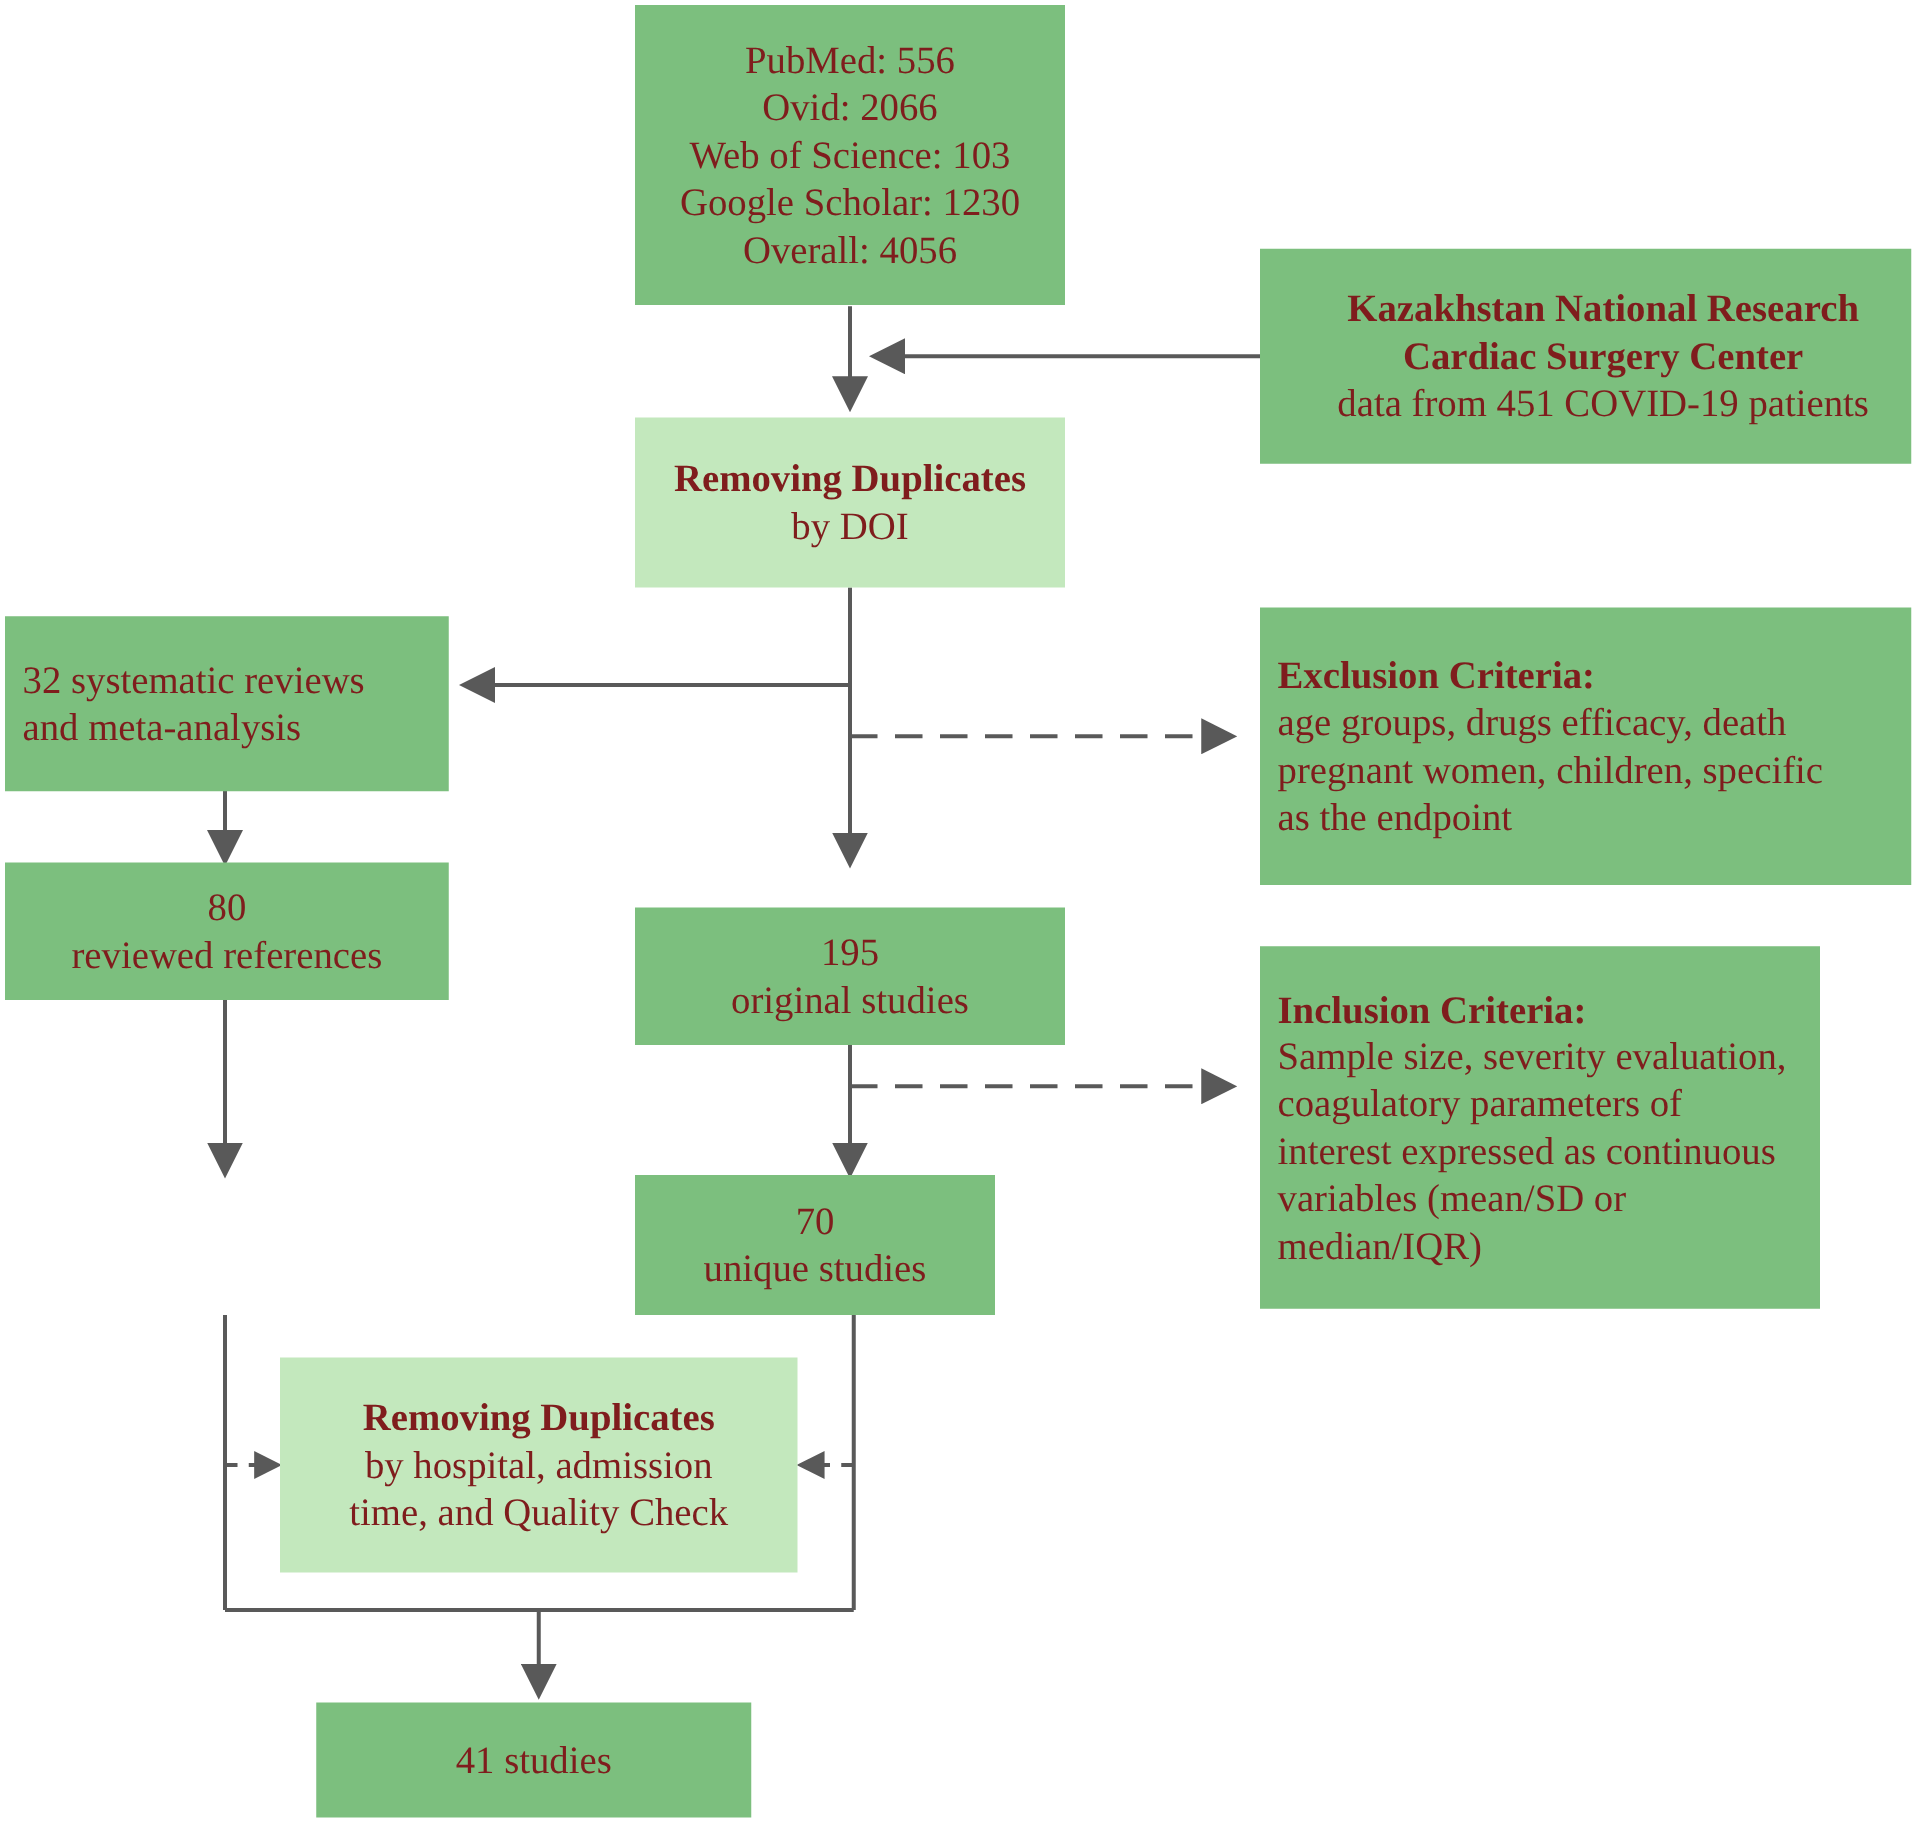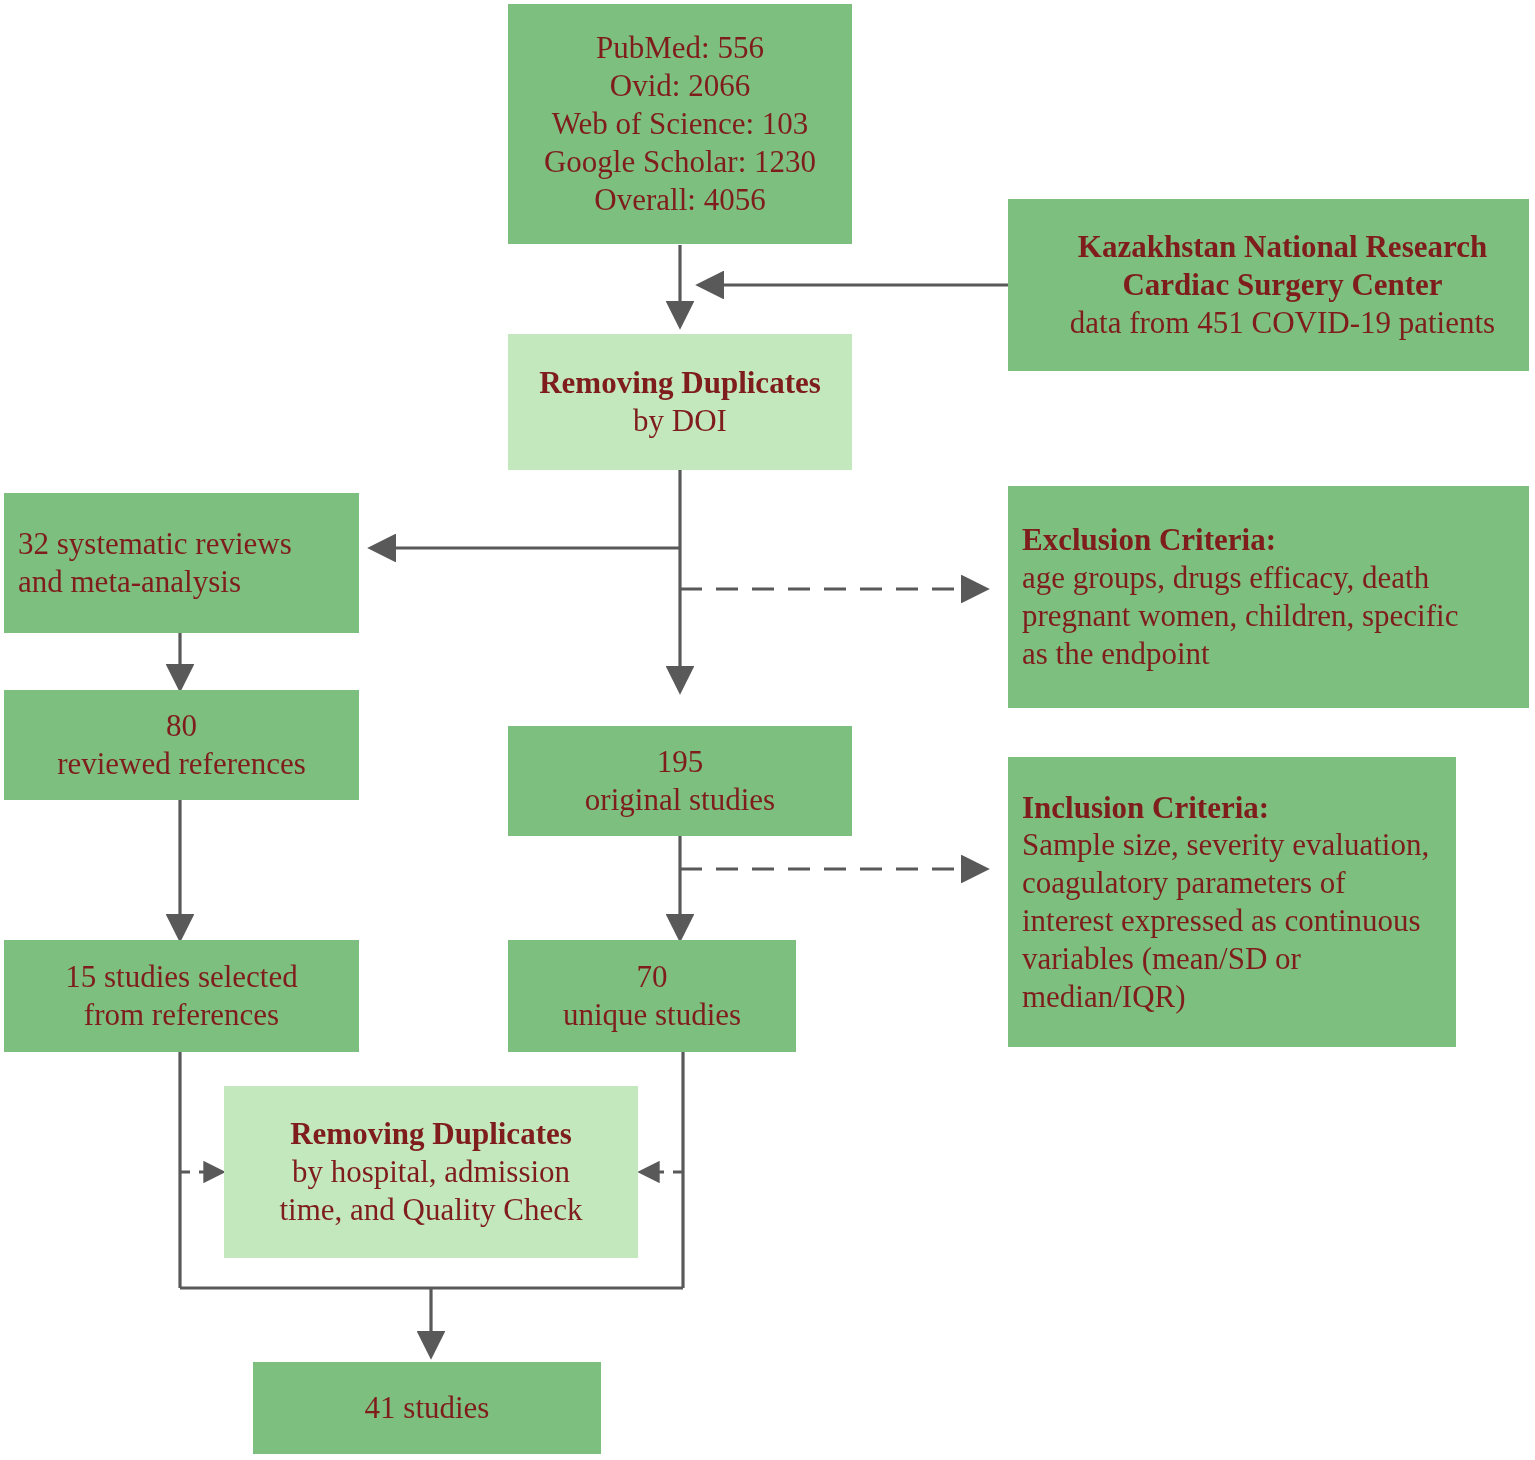--- a/index.html
+++ b/index.html
@@ -140,24 +140,20 @@
 
   <div class="node left" style="left:1008px; top:757px; width:448px; height:290px;">
     <span class="line bold">Inclusion Criteria:</span>
     <span class="line">Sample size, severity evaluation,</span>
     <span class="line">coagulatory parameters of</span>
     <span class="line">interest expressed as continuous</span>
     <span class="line">variables (mean/SD or</span>
     <span class="line">median/IQR)</span>
   </div>
 
-  <div class="node center" style="left:4px; top:940px; width:355px; height:112px;">
-    <span class="line">15 studies selected</span>
-    <span class="line">from references</span>
-  </div>
 
   <div class="node center" style="left:508px; top:940px; width:288px; height:112px;">
     <span class="line">70</span>
     <span class="line">unique studies</span>
   </div>
 
   <div class="node center light" style="left:224px; top:1086px; width:414px; height:172px;">
     <span class="line bold">Removing Duplicates</span>
     <span class="line">by hospital, admission</span>
     <span class="line">time, and Quality Check</span>

